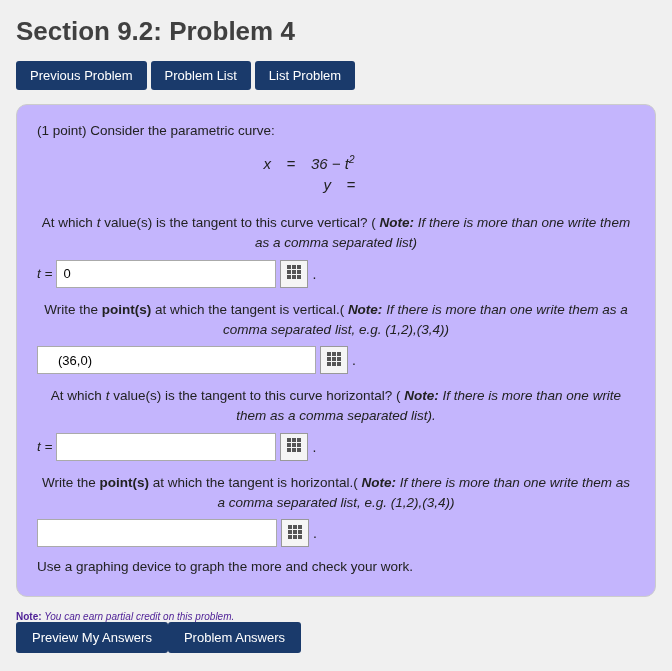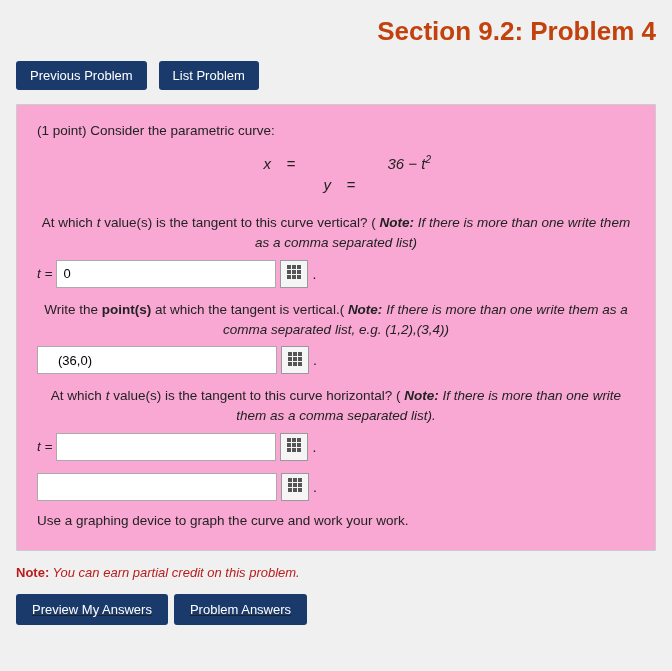--- a/index.html
+++ b/index.html
@@ -7,42 +7,41 @@
       font-family: Arial, sans-serif;
       background: #f0f0f0;
       padding: 16px;
       font-size: 14px;
       color: #222;
     }
     h1 {
       font-size: 26px;
       font-weight: bold;
       margin-bottom: 14px;
-      color: #c2410c;
-      text-align: right;
+      color: #404040;
     }
     .nav-buttons {
       display: flex;
-      gap: 12px;
+      gap: 4px;
       margin-bottom: 14px;
     }
     .nav-btn {
       background: #1a3a6b;
       color: #fff;
       border: none;
       padding: 7px 14px;
       font-size: 13px;
       cursor: pointer;
       border-radius: 3px;
     }
 
     .problem-box {
-      background: #f9a8d4;
+      background: #c4b5fd;
       border: 1px solid #ccc;
-      border-radius: 1px;
+      border-radius: 11px;
       padding: 18px 20px;
       margin-bottom: 14px;
     }
     .problem-intro {
       margin-bottom: 14px;
       font-size: 13.5px;
     }
     .equations {
       text-align: center;
       margin: 16px 0 20px 0;
@@ -60,21 +59,21 @@
       width: 30px;
       text-align: right;
       font-style: italic;
     }
     .eq-equals {
       width: 40px;
       text-align: center;
     }
     .eq-expr {
       width: 120px;
-      text-align: right;
+      text-align: left;
     }
     sup { font-size: 10px; }
 
     .question-block {
       margin-bottom: 12px;
     }
     .question-text {
       margin-bottom: 6px;
       line-height: 1.5;
       font-size: 13.5px;
@@ -110,48 +109,46 @@
       align-items: center;
       justify-content: center;
     }
     .graphing-note {
       font-size: 13.5px;
       margin-top: 8px;
       margin-bottom: 4px;
       color: #222;
     }
     .note-section {
-      font-size: 13px;
-      font-style: italic;
-      color: #b91c1c;
-      margin-bottom: 14px;
+      font-size: 10px;
+      font-style: italic;
+      color: #4c1d95;
     }
     .note-section strong { font-weight: bold; font-style: normal; }
     .bottom-buttons {
       display: flex;
-      gap: 6px;
-      text-decoration: underline;
     }
     .action-btn {
       background: #1a3a6b;
       color: #fff;
       border: none;
       padding: 8px 16px;
       font-size: 13px;
       cursor: pointer;
       border-radius: 3px;
     }
   </style>
 </head>
 <body>
 
 <h1>Section 9.2: Problem 4</h1>
 
 <div class="nav-buttons">
   <button class="nav-btn">Previous Problem</button>
+  <button class="nav-btn">Problem List</button>
   <button class="nav-btn">List Problem</button>
 </div>
 
 <div class="problem-box">
 
   <div class="problem-intro">(1 point) Consider the parametric curve:</div>
 
   <div class="equations">
     <div class="eq-row">
       <span class="eq-var" style="font-style:italic;">x</span>
@@ -188,21 +185,21 @@
       </button>
       <span>.</span>
     </div>
   </div>
 
   <div class="question-block">
     <div class="question-text">
       Write the <strong>point(s)</strong> at which the tangent is vertical.( <em><strong>Note:</strong> If there is more than one write them as a comma separated list, e.g. (1,2),(3,4))</em>
     </div>
     <div class="input-row">
-      <input class="text-input" type="text" value="(36,0)" style="width: 240px; padding-left: 20px;">
+      <input class="text-input" type="text" value="(36,0)" style="width: 279px; padding-left: 20px;">
       <button class="grid-btn" title="Symbol palette">
         <span>
           <svg width="16" height="16" viewBox="0 0 16 16">
             <rect x="1" y="1" width="4" height="4" fill="#555"></rect>
             <rect x="6" y="1" width="4" height="4" fill="#555"></rect>
             <rect x="11" y="1" width="4" height="4" fill="#555"></rect>
             <rect x="1" y="6" width="4" height="4" fill="#555"></rect>
             <rect x="6" y="6" width="4" height="4" fill="#555"></rect>
             <rect x="11" y="6" width="4" height="4" fill="#555"></rect>
             <rect x="1" y="11" width="4" height="4" fill="#555"></rect>
@@ -235,20 +232,23 @@
             <rect x="6" y="11" width="4" height="4" fill="#555"></rect>
             <rect x="11" y="11" width="4" height="4" fill="#555"></rect>
           </svg>
         </span>
       </button>
       <span>.</span>
     </div>
   </div>
 
   <div class="question-block">
+    <div class="question-text">
+      Write the <strong>point(s)</strong> at which the tangent is horizontal.( <em><strong>Note:</strong> If there is more than one write them as a comma separated list, e.g. (1,2),(3,4))</em>
+    </div>
     <div class="input-row">
       <input class="text-input" type="text" value="" style="width: 240px;">
       <button class="grid-btn" title="Symbol palette">
         <span>
           <svg width="16" height="16" viewBox="0 0 16 16">
             <rect x="1" y="1" width="4" height="4" fill="#555"></rect>
             <rect x="6" y="1" width="4" height="4" fill="#555"></rect>
             <rect x="11" y="1" width="4" height="4" fill="#555"></rect>
             <rect x="1" y="6" width="4" height="4" fill="#555"></rect>
             <rect x="6" y="6" width="4" height="4" fill="#555"></rect>
@@ -256,21 +256,21 @@
             <rect x="1" y="11" width="4" height="4" fill="#555"></rect>
             <rect x="6" y="11" width="4" height="4" fill="#555"></rect>
             <rect x="11" y="11" width="4" height="4" fill="#555"></rect>
           </svg>
         </span>
       </button>
       <span>.</span>
     </div>
   </div>
 
-  <div class="graphing-note">Use a graphing device to graph the curve and work your work.</div>
+  <div class="graphing-note">Use a graphing device to graph the more and check your work.</div>
 
 </div>
 
 <div class="note-section">
   <strong>Note:</strong><span> You can earn partial credit on this problem.</span>
 </div>
 
 <div class="bottom-buttons">
   <button class="action-btn">Preview My Answers</button>
   <button class="action-btn">Problem Answers</button>

